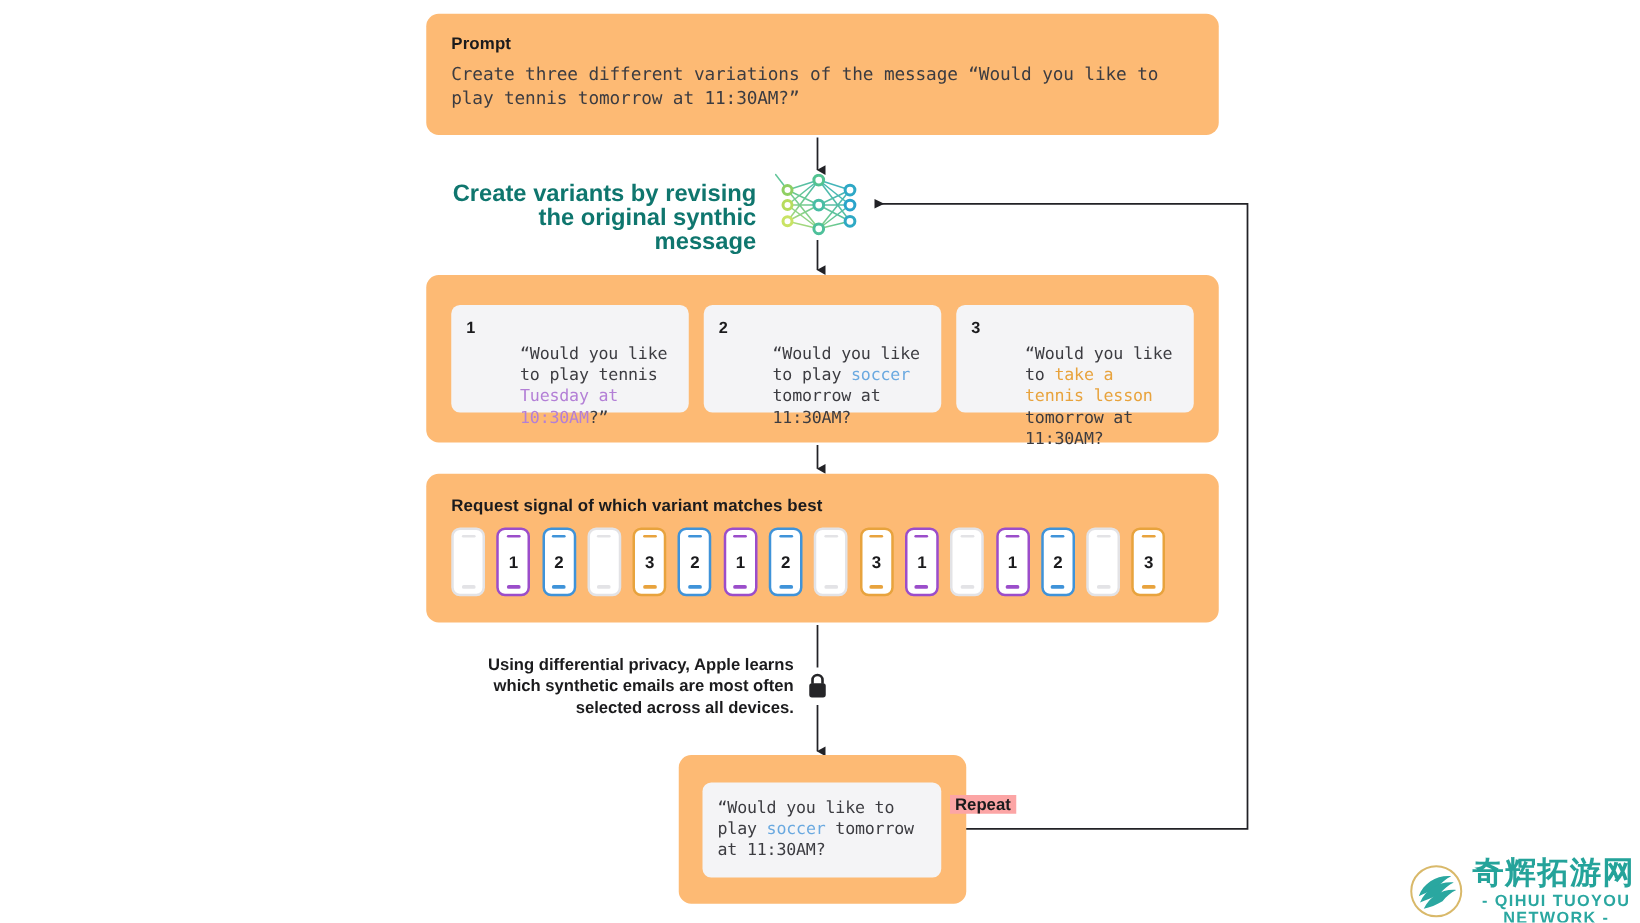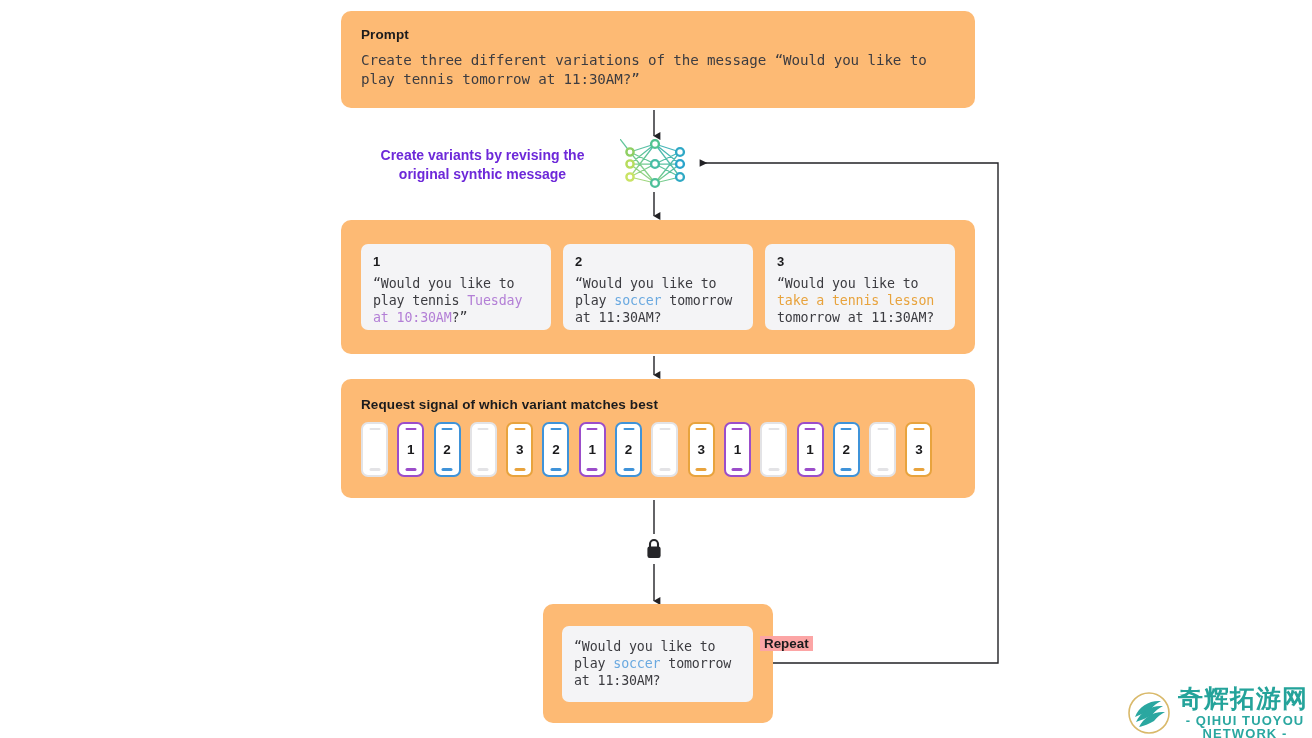--- a/index.html
+++ b/index.html
@@ -50,25 +50,25 @@
     line-height: 19px;
     color: #3c3c41;
     letter-spacing: -0.1px;
   }
 
   
   #generate-label {
     position: absolute;
     left: 360px; top: 146px;
     width: 245px;
-    text-align: center;
-    font-size: 14px;
+    text-align: right;
+    font-size: 19px;
     font-weight: bold;
     line-height: 19px;
-    color: #6d28d9;
+    color: #0f766e;
   }
 
   
   #nn-icon {
     position: absolute;
     left: 620px; top: 139px;
     width: 70px; height: 50px;
   }
 
   
@@ -90,20 +90,21 @@
     font-weight: bold;
     color: #1b1b1d;
     margin-bottom: 6px;
   }
   .variant-text {
     font-family: "DejaVu Sans Mono", "Liberation Mono", monospace;
     font-size: 13.3px;
     line-height: 17px;
     color: #3c3c41;
     letter-spacing: -0.15px;
+    margin-left: 43px;
   }
   .hl-purple { color: #b37fd6; }
   .hl-blue   { color: #6aa9e0; text-align: center; }
   .hl-orange { color: #e8a33d; }
 
   
   #signal-card {
     left: 341px; top: 379px;
     width: 634px; height: 119px;
     padding: 18px 20px 0 20px;
@@ -376,20 +377,23 @@
         </div>
         <div class="phone">
           <span></span>
         </div>
         <div class="phone orange">
           <span>3</span>
         </div>
       </div>
   </div>
 
+  <div id="privacy-label">Using differential privacy, Apple learns
+which synthetic emails are most often
+selected across all devices.</div>
   <svg id="lock-icon" viewBox="0 0 20 24">
     <path d="M6,10 V7 a4,4 0 0 1 8,0 V10" fill="none" stroke="#252528" stroke-width="2.1"></path>
     <rect x="3.4" y="9.6" width="13.2" height="11.4" rx="2.2" fill="#252528"></rect>
   </svg>
 
   <div id="result-card" class="card">
     <div id="result-box">
       <div id="result-text"><span>“Would you like to
 play </span><span class="hl-blue">soccer</span><span> tomorrow
 at 11:30AM?</span></div>

